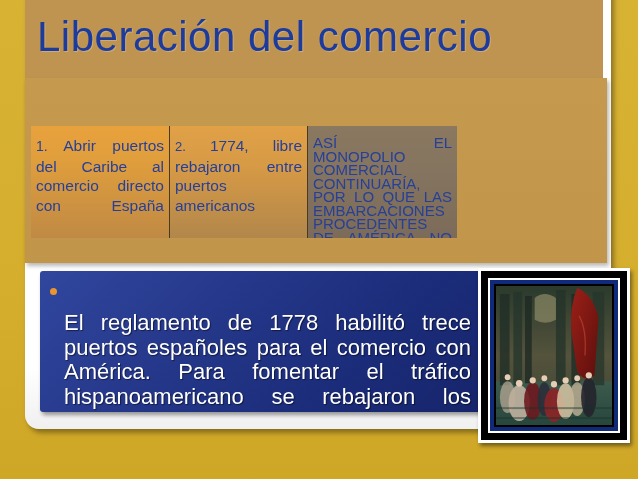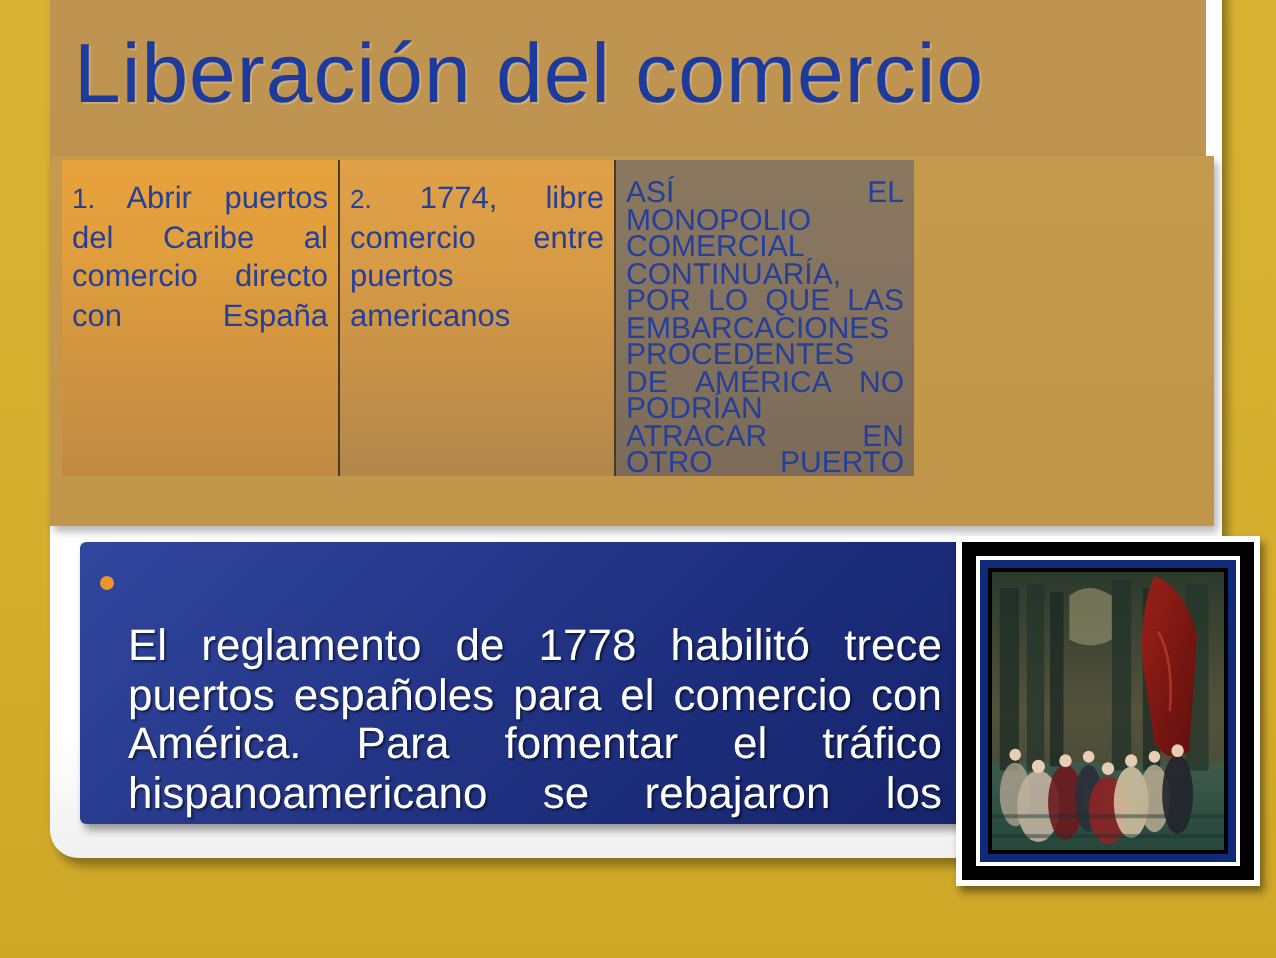--- a/index.html
+++ b/index.html
@@ -65,20 +65,21 @@
     width: 575px; height: 158px;
     display: flex;
     align-items: stretch;
   }
   .cell {
     position: relative;
     box-sizing: border-box;
     padding: 10px 5px 4px 5px;
     color: #26409a;
     overflow: hidden;
+    margin-top: 46px;
   }
   .cell-inner {
     text-align: justify;
     text-justify: inter-word;
   }
   .cell-inner::after {
     content: "";
     display: inline-block;
     width: 100%;
   }
@@ -205,21 +206,21 @@
   <div id="table">
 
     <div class="cell c1">
       <div class="cell-inner"><span class="num">1.</span>
         <span>Abrir puertos del Caribe al comercio directo con España</span>
       </div>
     </div>
 
     <div class="cell c2">
       <div class="cell-inner"><span class="num">2.</span>
-        <span>1774, libre comercio entre puertos americanos</span>
+        <span>1774, libre rebajaron entre puertos americanos</span>
       </div>
     </div>
 
 
     <div class="cell c4">
       <div class="cell-inner">ASÍ EL MONOPOLIO COMERCIAL CONTINUARÍA, POR LO QUE LAS EMBARCACIONES PROCEDENTES DE AMÉRICA NO PODRÍAN ATRACAR EN OTRO PUERTO QUE NO FUERA ESPAÑA</div>
     </div>
 
   </div>
 

